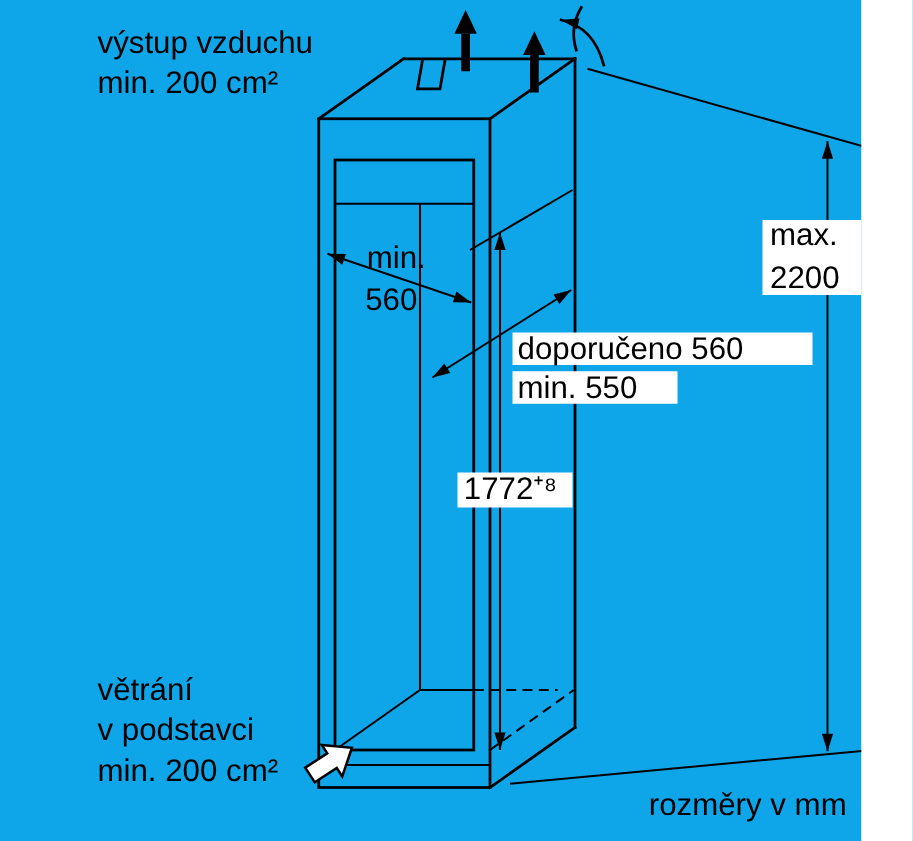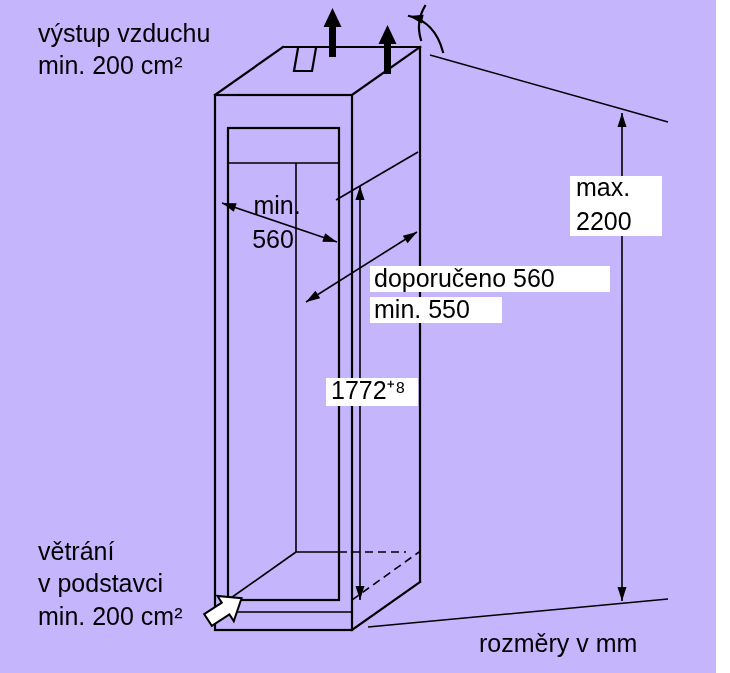--- a/index.html
+++ b/index.html
@@ -1,17 +1,17 @@
 <!DOCTYPE html>
 <html><head>
 <meta charset="utf-8">
 <style>
   html,body{margin:0;padding:0;background:#ffffff;}
-  .stage{position:relative;width:716px;height:673px;background:#c4b5fd;overflow:hidden;
-         font-family:"Liberation Sans",sans-serif;}
+  .stage{position:relative;width:649px;height:673px;background:#0ea5e9;overflow:hidden;
+         font-family:"Liberation Sans",sans-serif;padding-left:40px;}
   svg{display:block;}
   text{font-family:"Liberation Sans",sans-serif;font-size:25px;fill:#000;}
   .ln2{stroke:#000;stroke-width:2.2;fill:none;stroke-linecap:square;}
   .ln1{stroke:#000;stroke-width:1.6;fill:none;stroke-linecap:butt;}
   .dash{stroke:#000;stroke-width:1.6;fill:none;stroke-dasharray:8 5;}
   .solid{fill:#000;stroke:none;}
   .wbg{fill:#fff;stroke:none;}
   .outline{fill:#fff;stroke:#000;stroke-width:2;stroke-linejoin:miter;}
 </style>
 </head>

